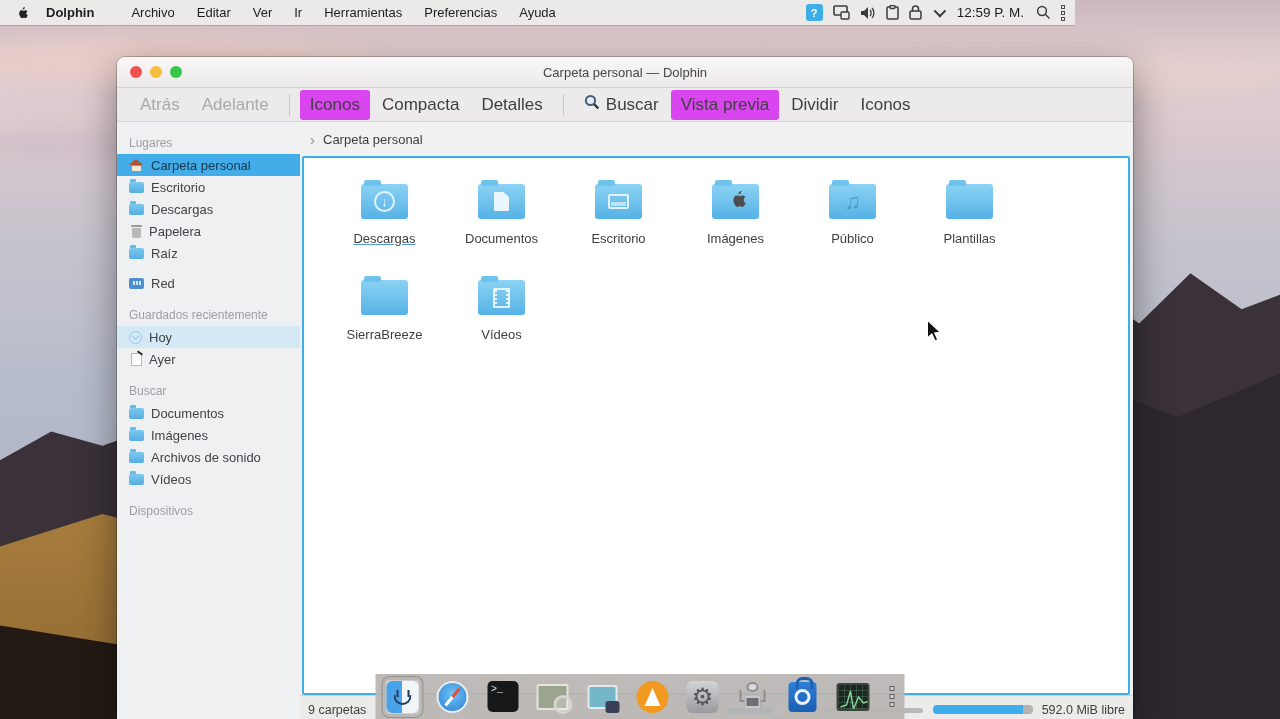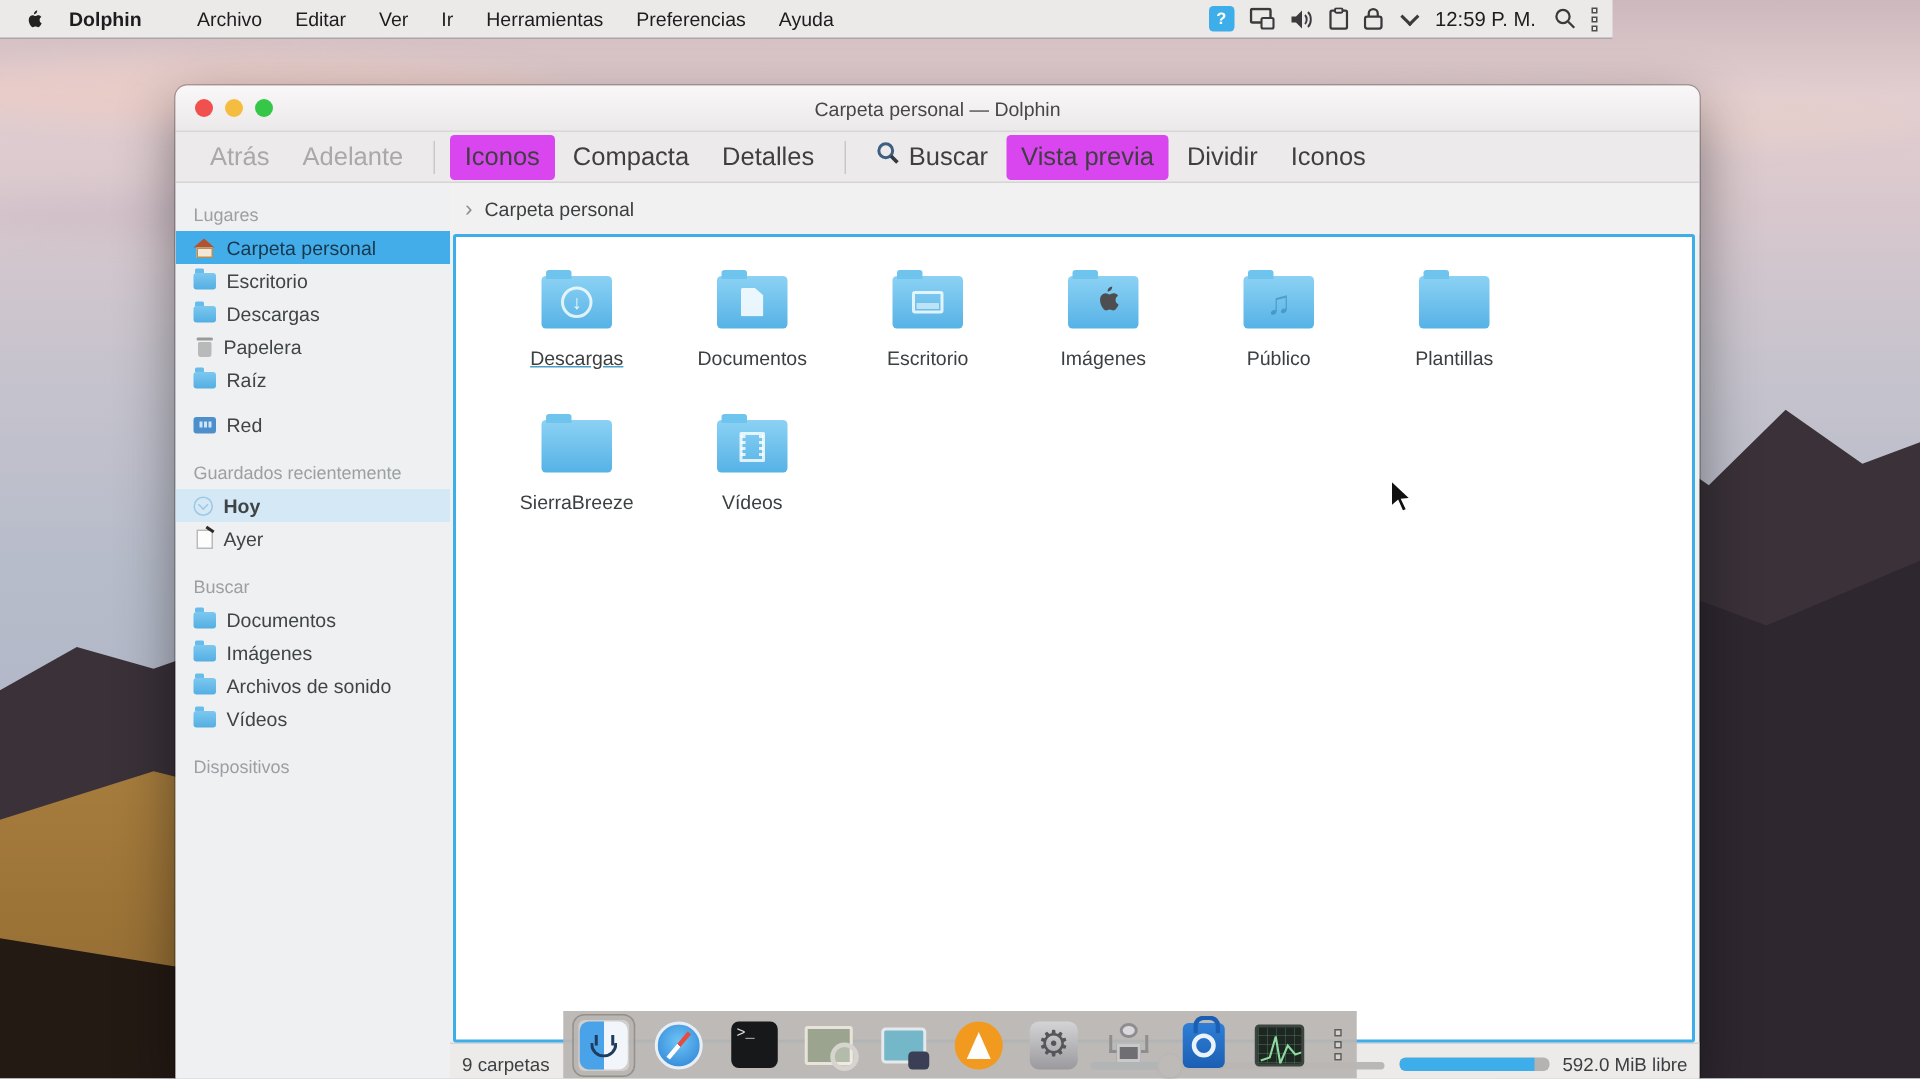--- a/index.html
+++ b/index.html
@@ -59,21 +59,21 @@
   .tb-sep { width:1px; height:22px; background:#c9c7c7; margin:0 9px; }
 
   .content { flex:1; display:flex; min-height:0; }
 
   
   .sidebar { width:183px; background:#eff0f1; flex:0 0 auto; padding-top:8px; overflow:hidden; }
   .sb-header { font-size:12px; color:#9ba0a4; padding:6px 0 4px 12px; }
   .sb-item { height:22px; display:flex; align-items:center; gap:7px; padding-left:12px;
     font-size:13px; color:#3f4446; cursor:default; }
   .sb-item.selected { background:#43ade9; color:#17374e; }
-  .sb-item.hover { background:#d5e8f6;font-weight:bold; }
+  .sb-item.hover { background:#d5e8f6; }
   .sb-gap { height:8px; }
   .sfolder { width:15px; height:11px; background:linear-gradient(180deg,#7cc8ef,#54aee3); border-radius:2px; position:relative; flex:0 0 auto; }
   .sfolder::before { content:""; position:absolute; top:-3px; left:1px; width:6px; height:3px; background:#67bceb; border-radius:1px 1px 0 0; }
   .home-ico { width:15px; height:13px; position:relative; flex:0 0 auto; }
   .home-ico .roof { position:absolute; top:0; left:0; border-left:7.5px solid transparent; border-right:7.5px solid transparent; border-bottom:6px solid #b5522e; }
   .home-ico .wall { position:absolute; top:6px; left:2px; width:11px; height:7px; background:#f3e8d7; border:1px solid #b98f54; }
   .trash-ico { width:11px; height:13px; position:relative; flex:0 0 auto; margin-left:2px; }
   .trash-ico .lid { position:absolute; top:0; left:0; width:11px; height:2px; background:#9a9a9a; border-radius:1px; }
   .trash-ico .bin { position:absolute; top:3px; left:1px; width:9px; height:10px; background:#b9b9b9; border-radius:1px 1px 2px 2px; }
   .net-ico { width:15px; height:11px; background:#4d8fcc; border-radius:2px; display:flex; align-items:center; justify-content:center; gap:1px; flex:0 0 auto; }

